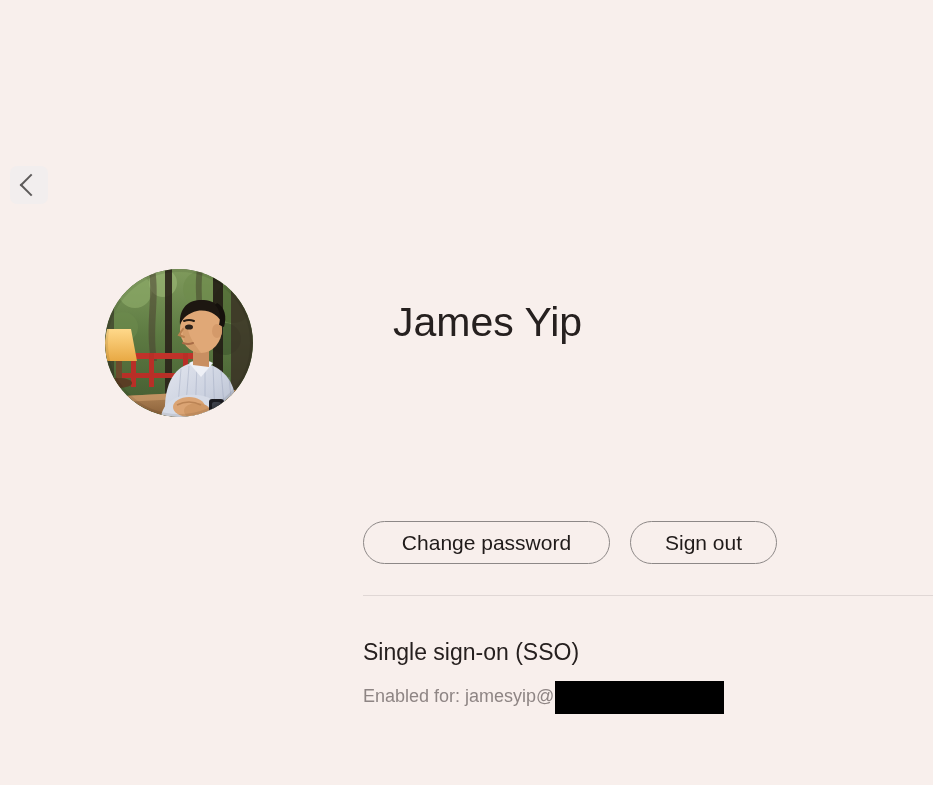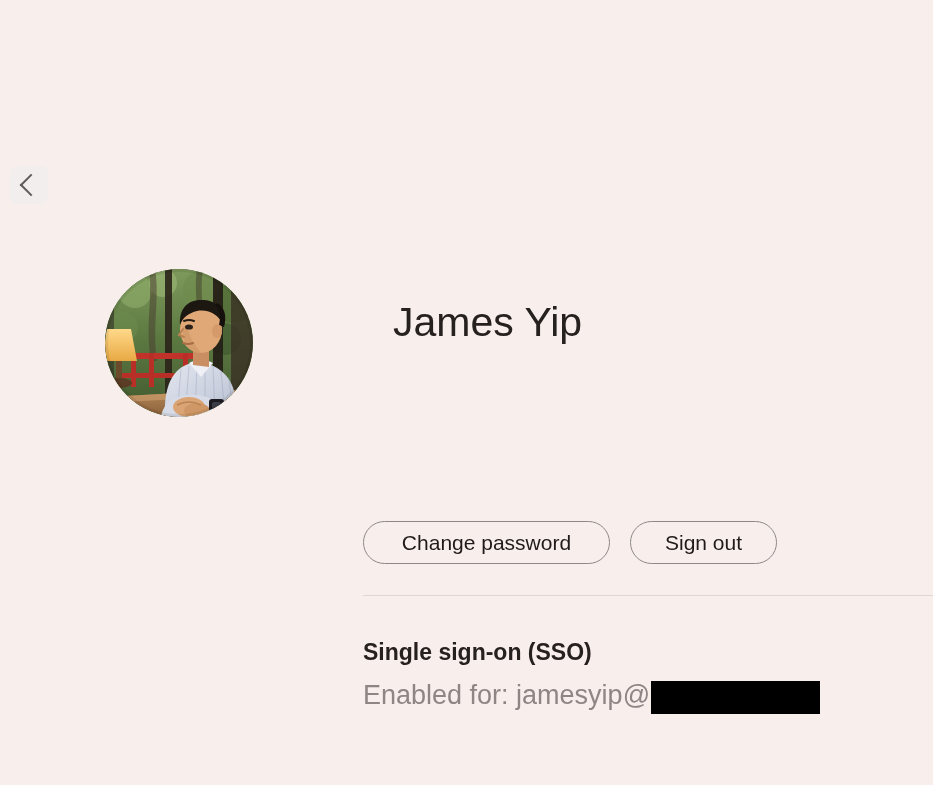--- a/index.html
+++ b/index.html
@@ -180,27 +180,26 @@
 
   
   .sso-title {
     position: absolute;
     left: 363px;
     top: 497px;
     font-size: 23px;
     line-height: 1;
     color: #26201f;
     white-space: nowrap;
-    font-weight: bold;
   }
   .sso-detail {
     position: absolute;
     left: 363px;
     top: 535px;
-    font-size: 27px;
+    font-size: 18px;
     line-height: 1;
     color: #8e8584;
     white-space: nowrap;
     display: flex;
     align-items: center;
   }
   .redaction-bar {
     display: inline-block;
     width: 169px;
     height: 33px;

